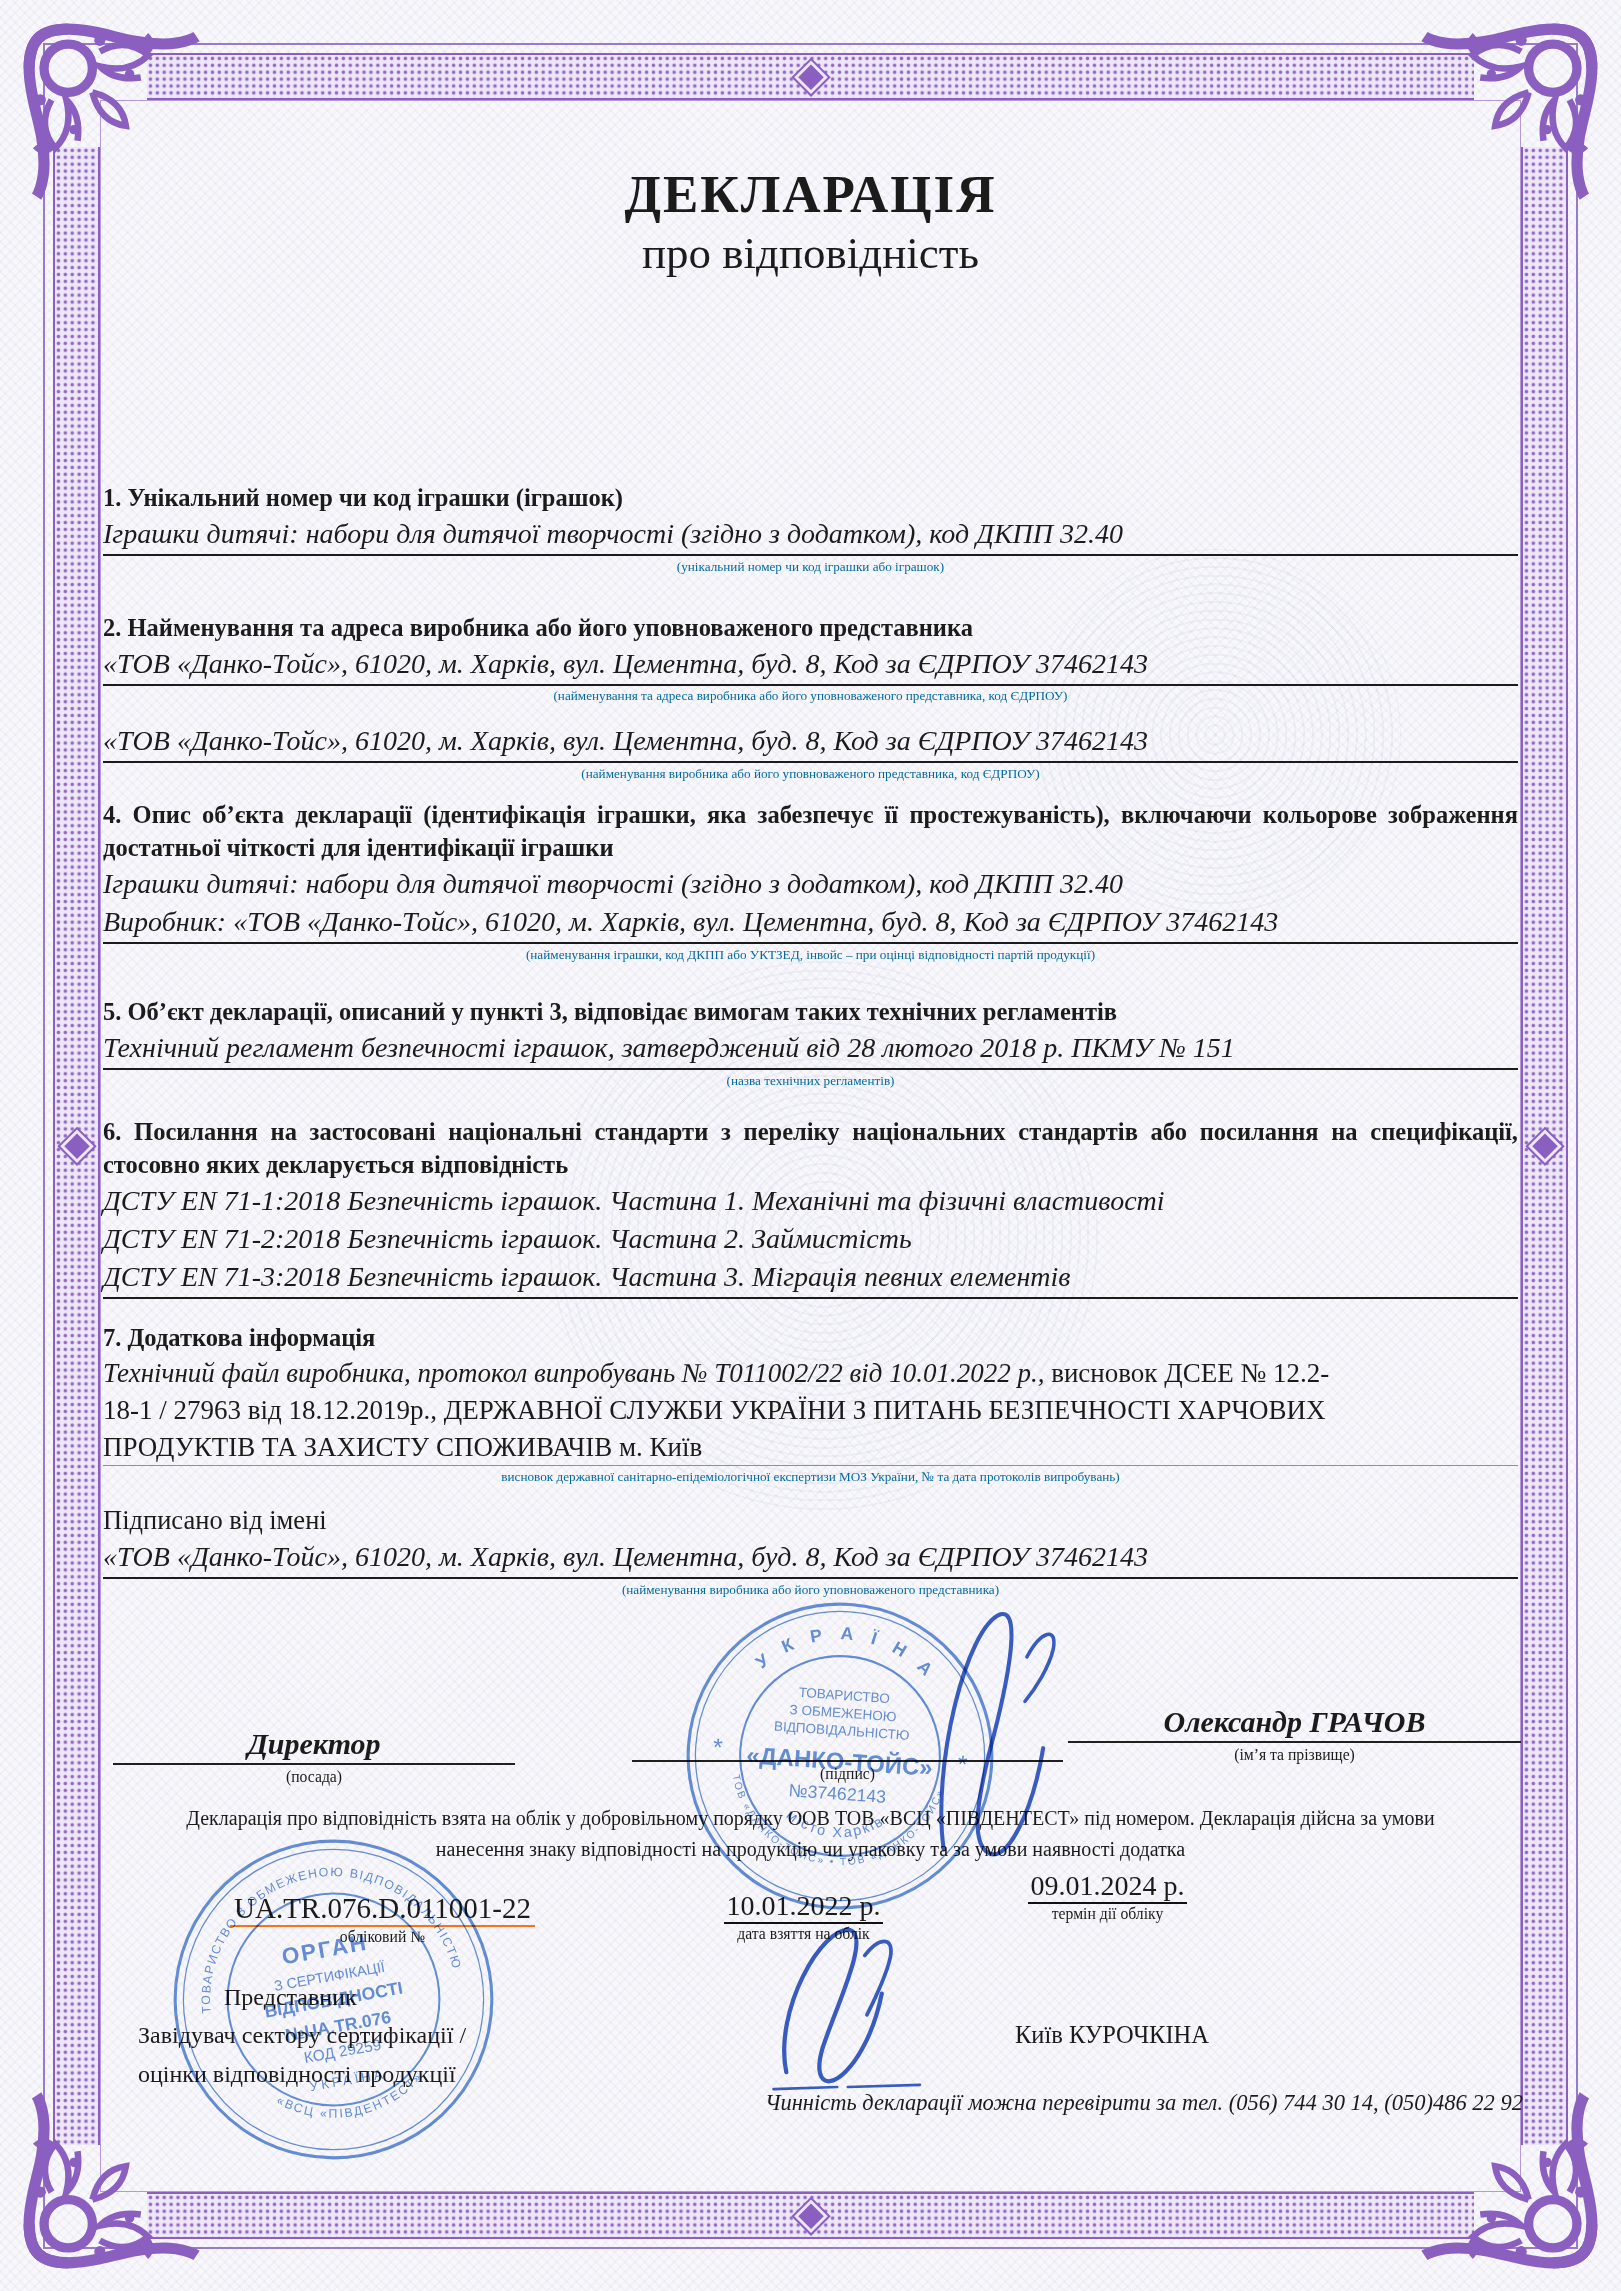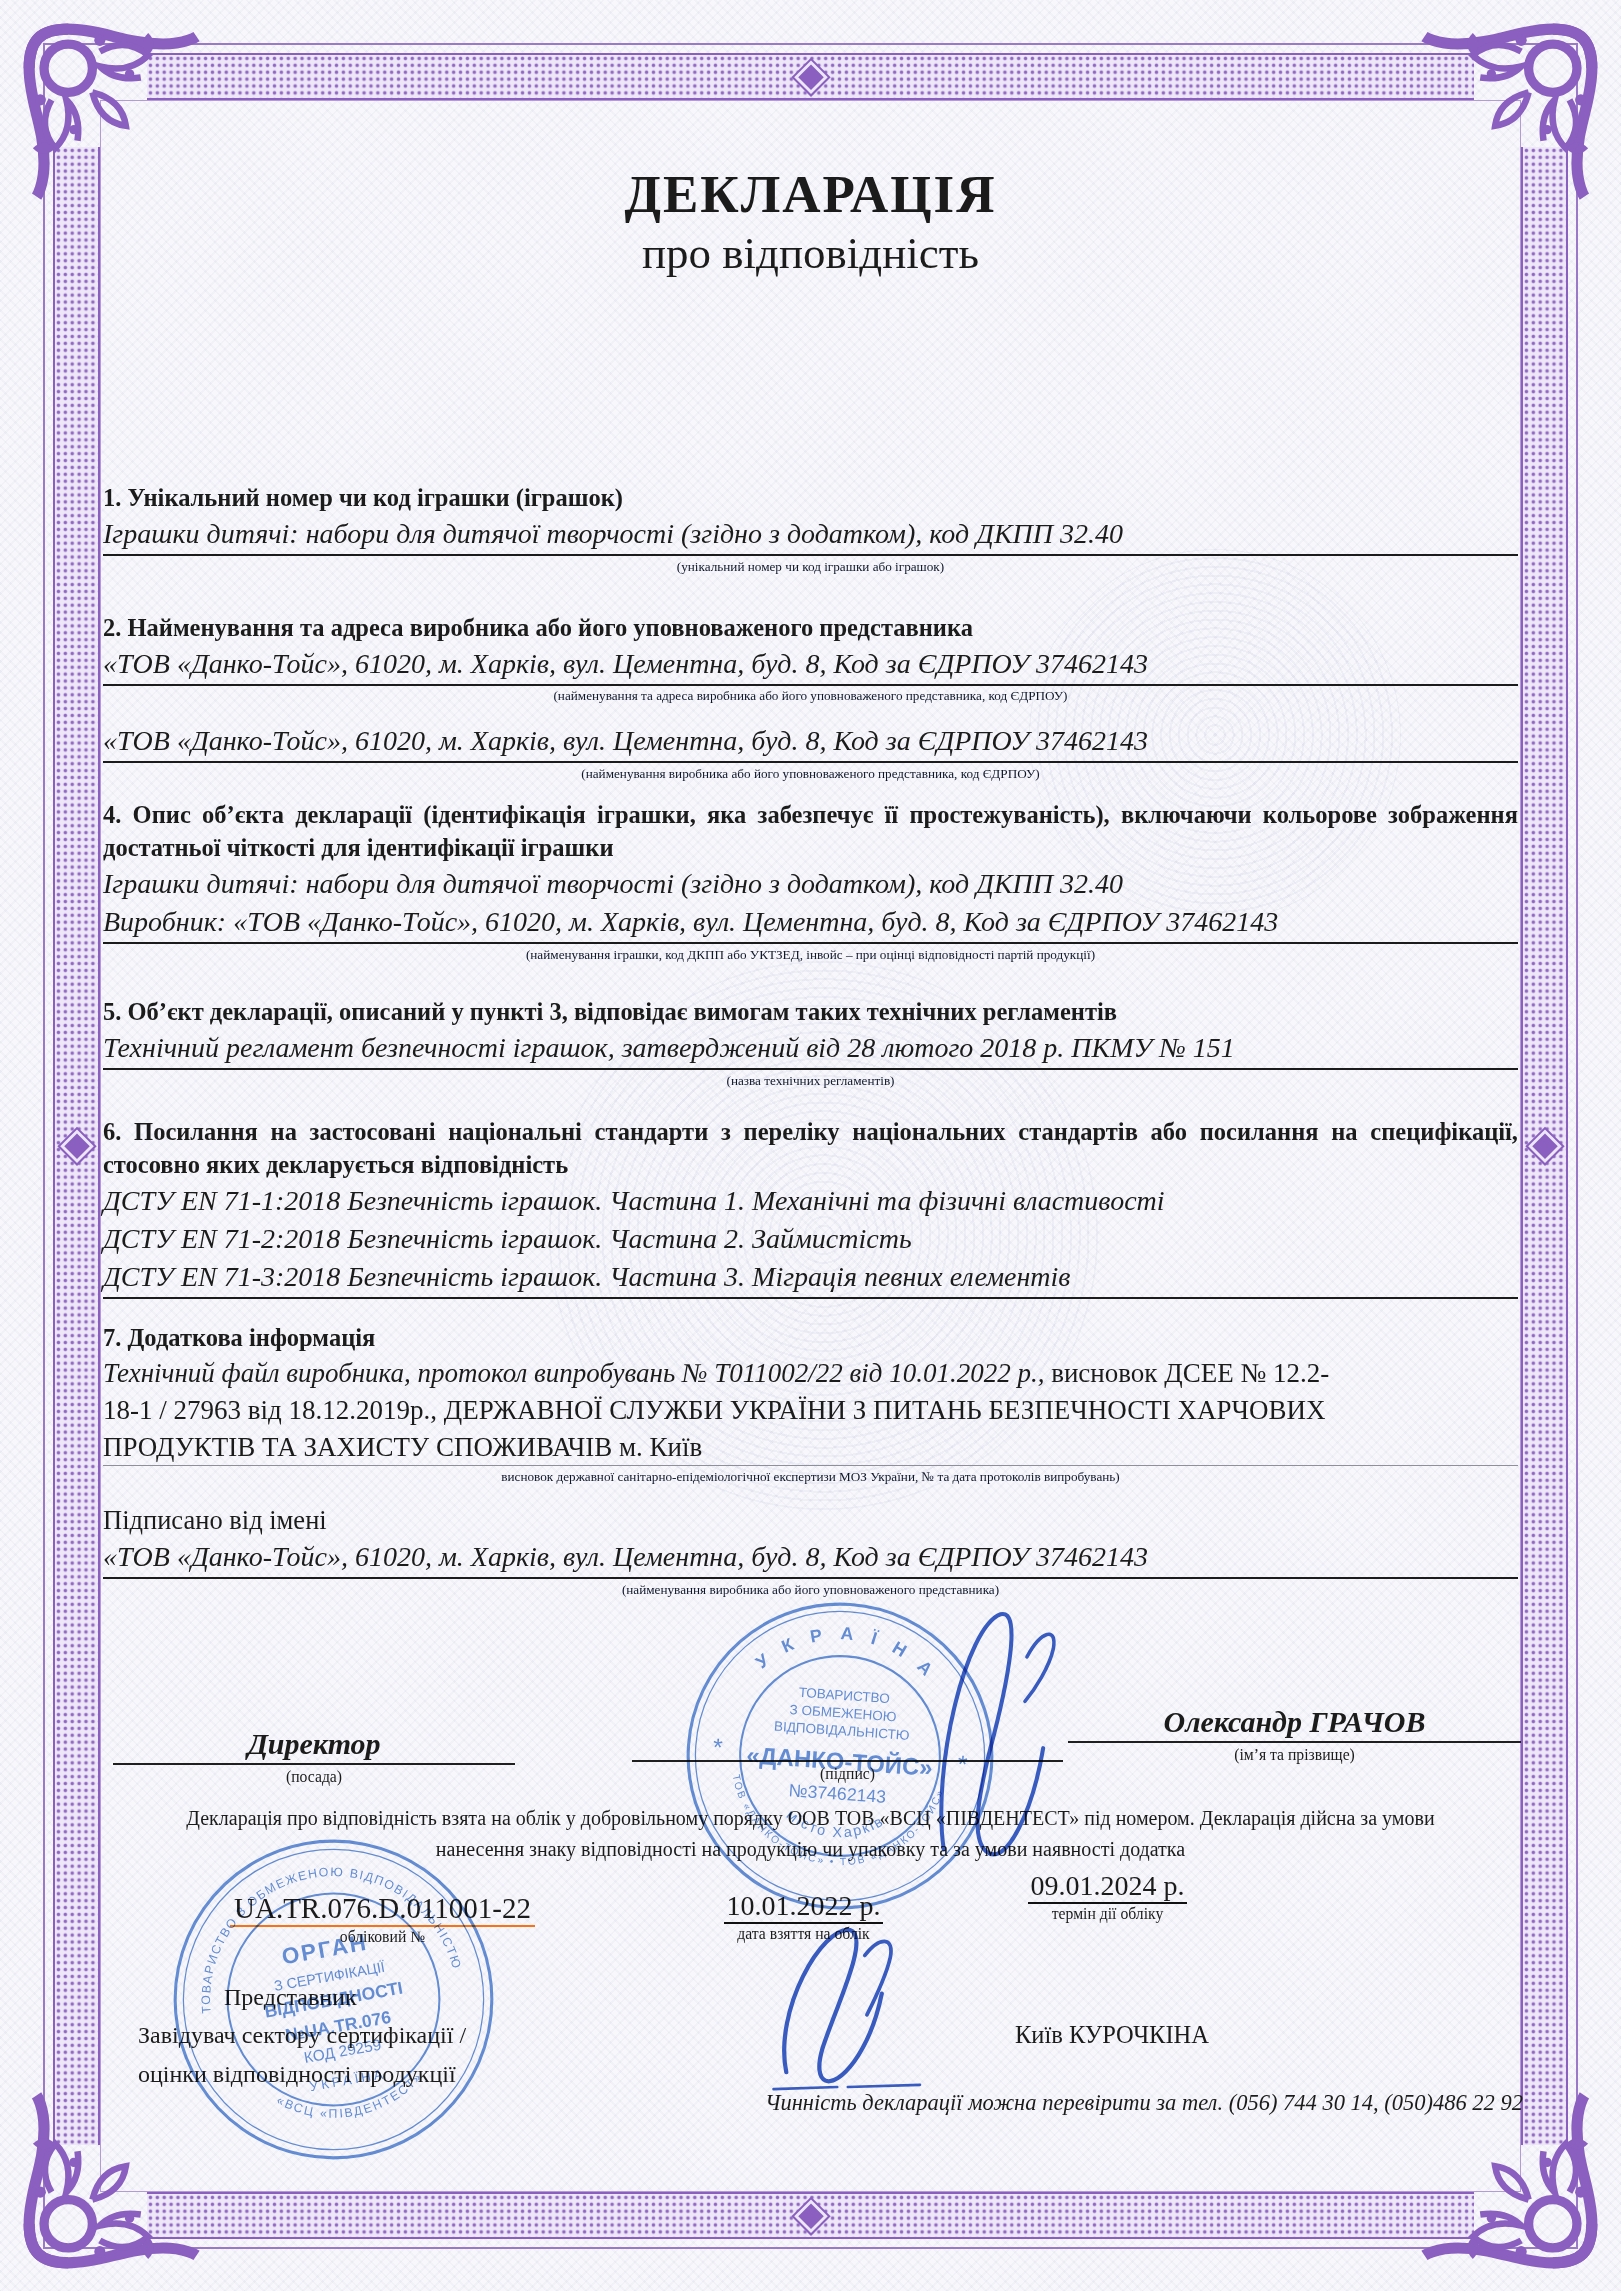--- a/index.html
+++ b/index.html
@@ -42,21 +42,21 @@
   .title-2{font-size:45px;line-height:1.1;margin-top:5.9px;}
   .title{margin-bottom:204px;}
 
   .sec{margin-bottom:17.6px;}
   .sec-header{font-weight:bold;font-size:24.5px;line-height:1.34;text-align:justify;}
   .vline{border-bottom:2px solid #1b1b1b;padding-bottom:1px;}
   .vline-mid{border-bottom:none;}
   .vline-thin{border-bottom:1px solid #90909c;}
   .val{font-style:italic;font-size:28px;line-height:1.36;}
   .val-upright{font-style:normal;}
-  .cap{font-size:13.2px;color:#0f172a;text-align:center;padding-top:2.9px;line-height:1.2;}
+  .cap{font-size:13.2px;color:#0369a1;text-align:center;padding-top:2.9px;line-height:1.2;}
   .s1{margin-bottom:37px;}
   .s4{margin-bottom:33px;}
   .s5{margin-bottom:27.4px;}
   .s6{margin-bottom:23.5px;}
   .s7{margin-bottom:20px;}
   .s7 .val{font-size:27px;}
 
   .signed-label{font-size:26.5px;margin-bottom:2px;}
 
   

